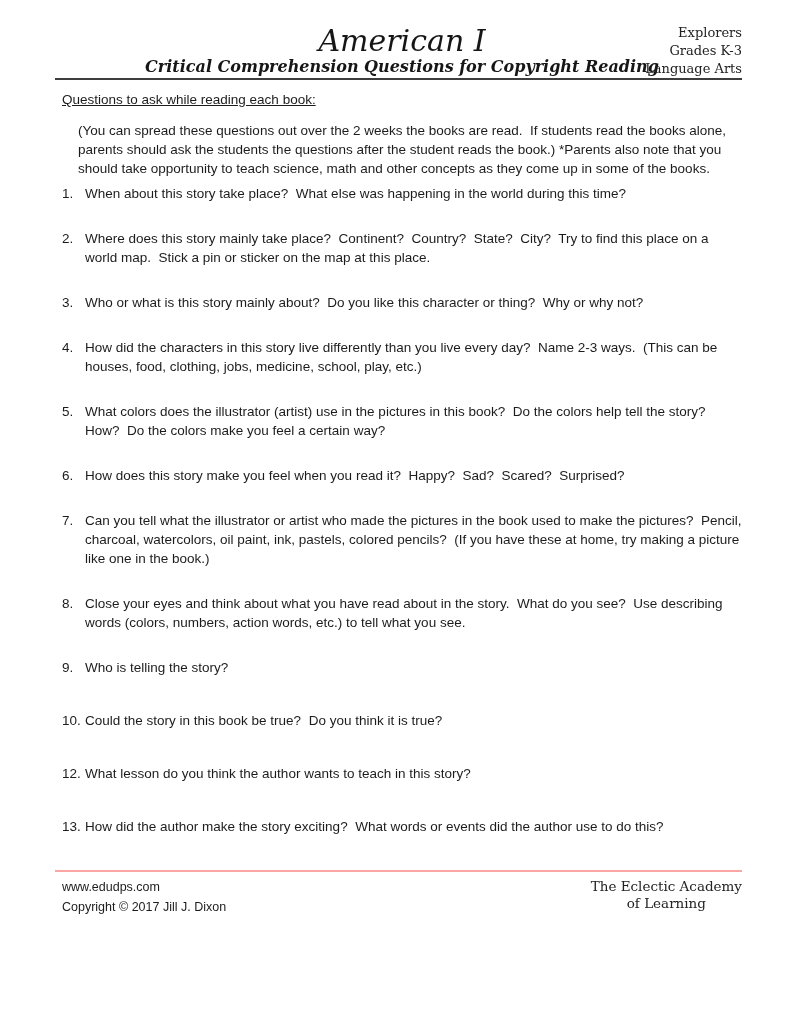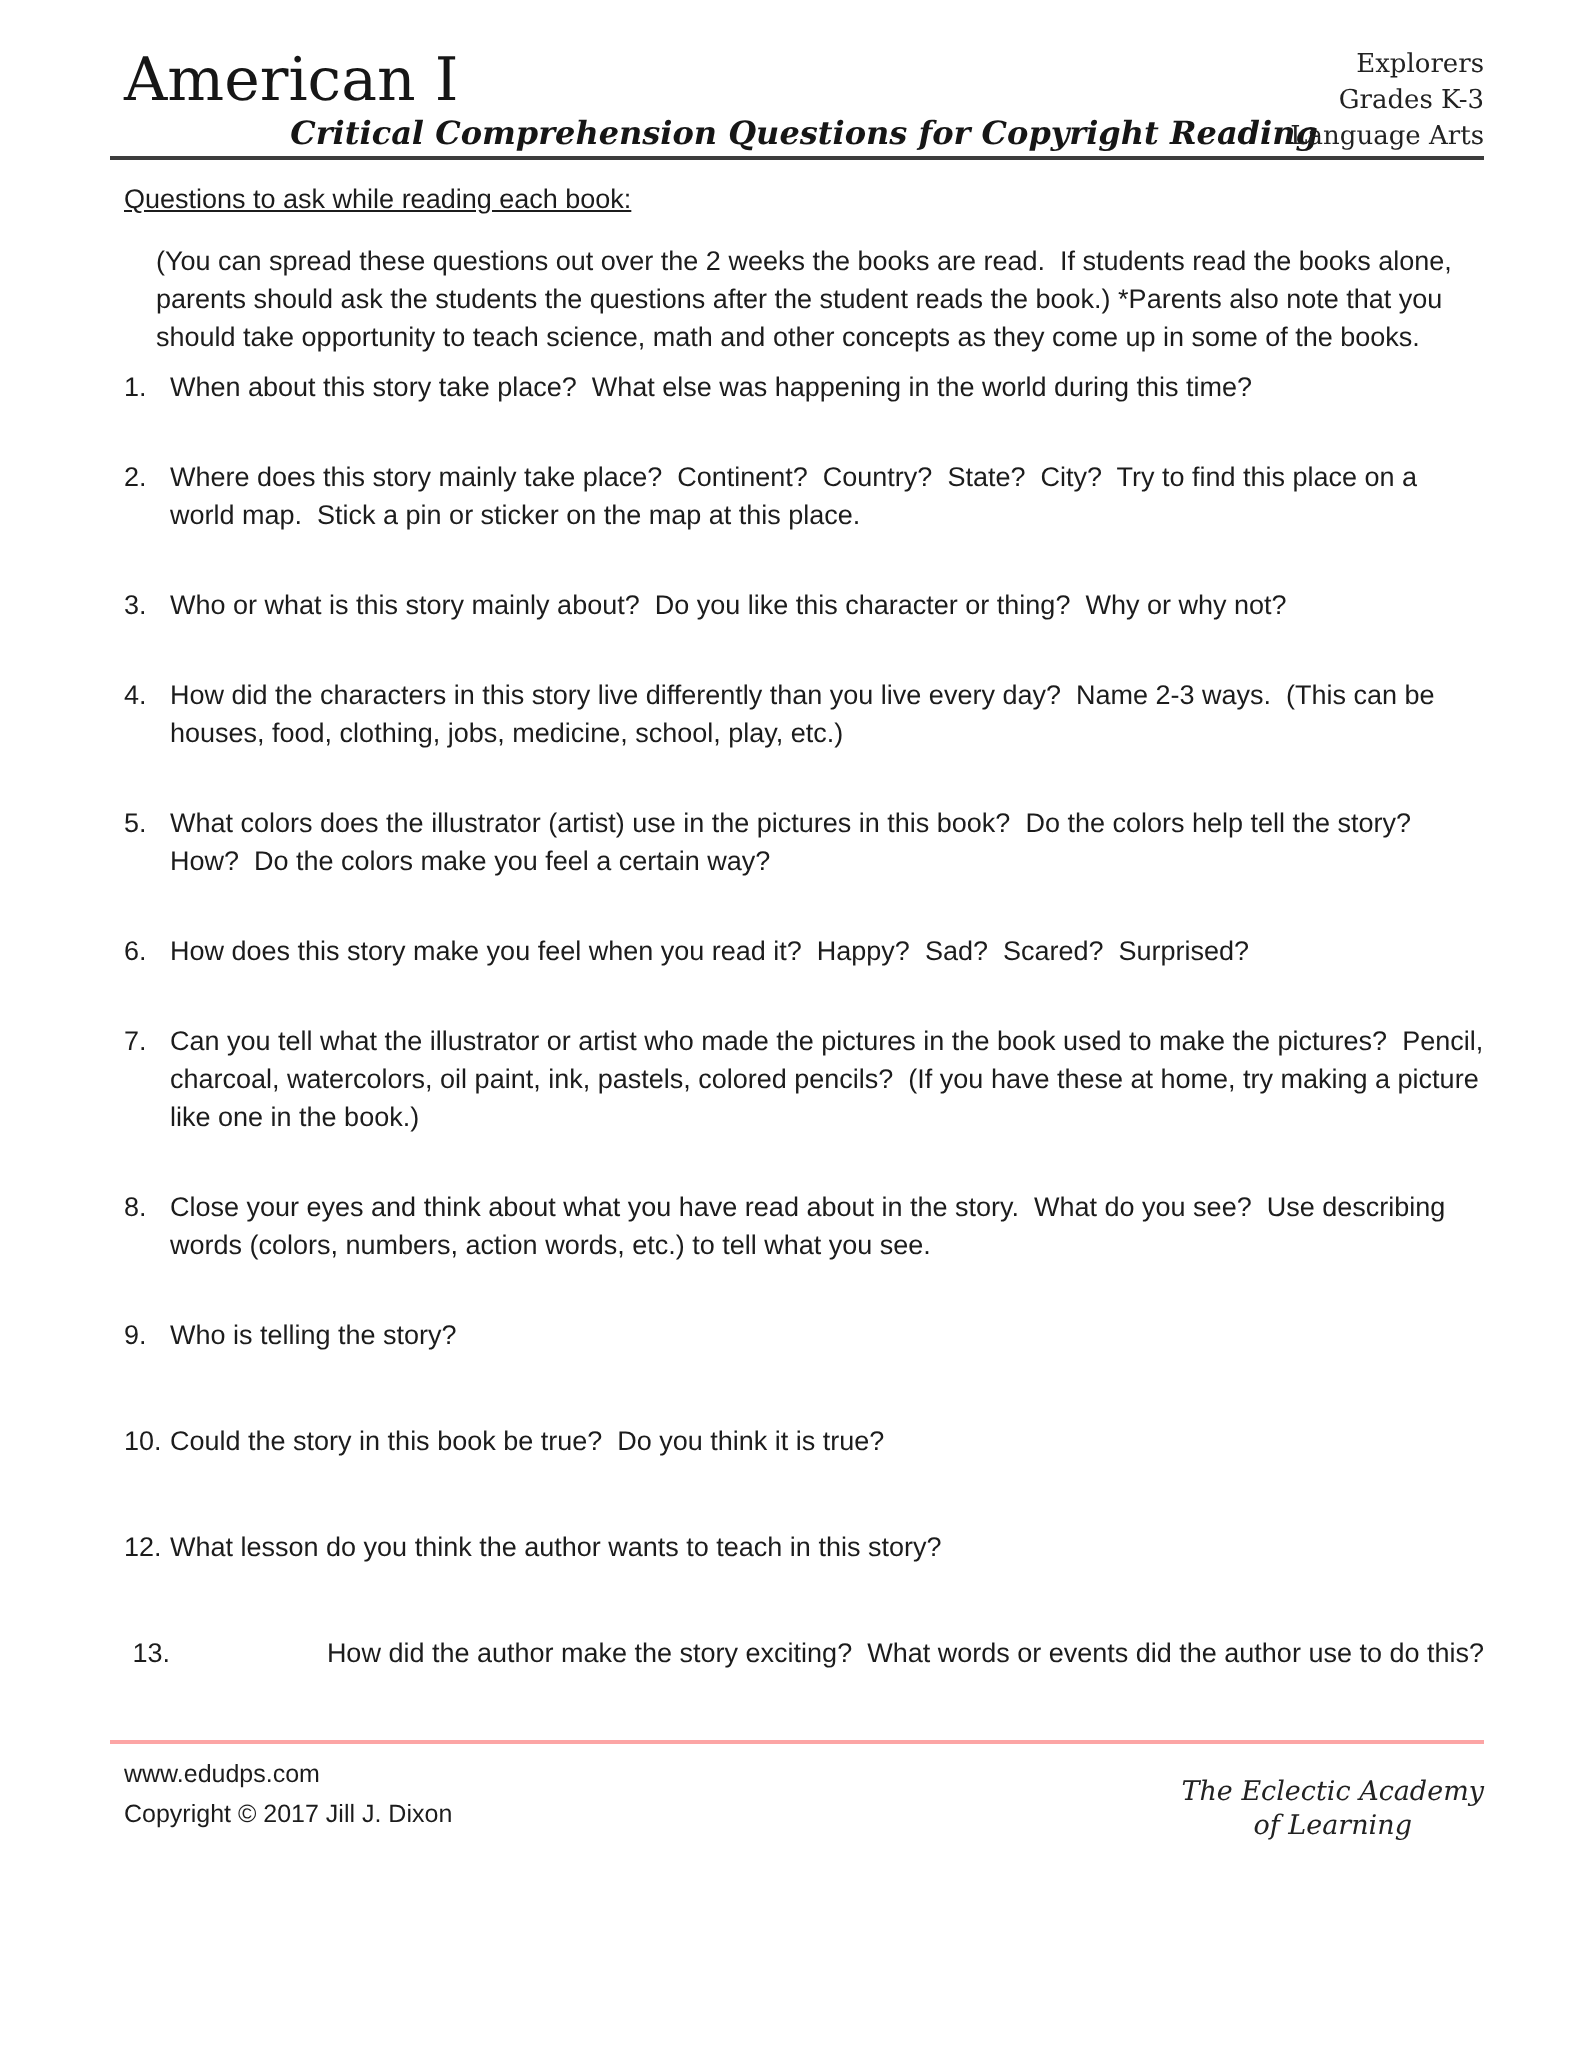--- a/index.html
+++ b/index.html
@@ -24,22 +24,23 @@
 
   
   .doc-header {
     position: relative;
     margin-left: -7px;
     padding-left: 7px;
     border-bottom: 2px solid #3d3d3d;
     padding-bottom: 2px;
   }
   .doc-title {
-    text-align: left;
-    font-family: "DejaVu Serif", serif;
+    text-align: center;
+    font-family: "DejaVu Serif", serif;
+    font-style: italic;
     font-size: 30px;
     line-height: 34px;
     color: #161616;
   }
   .doc-subtitle {
     text-align: center;
     font-family: "DejaVu Serif", serif;
     font-style: italic;
     font-weight: bold;
     font-size: 16px;
@@ -76,21 +77,20 @@
   ol.questions li {
     display: flex;
     margin-bottom: 26px;
   }
   
   ol.questions li:nth-child(n+9):nth-child(-n+12) {
     margin-bottom: 34px;
   }
   ol.questions li:last-child {
     margin-bottom: 0;
-    text-align: right;
   }
   .q-num {
     flex: 0 0 23px;
     width: 23px;
   }
   .q-text {
     flex: 1;
     white-space: pre-wrap;
   }
 
@@ -102,25 +102,24 @@
     padding-left: 7px;
     border-top: 2px solid #fca5a5;
     padding-top: 5px;
   }
   .footer-left {
     font-size: 12.5px;
     line-height: 20px;
   }
   .footer-right {
     position: absolute;
-    top: 16px;
+    top: 6px;
     right: 0;
     text-align: center;
     font-family: "DejaVu Serif", serif;
-    font-style: italic;
     font-size: 13.5px;
     line-height: 17px;
     color: #222222;
   }
 </style>
 </head>
 <body>
 
 <div class="page">
 

